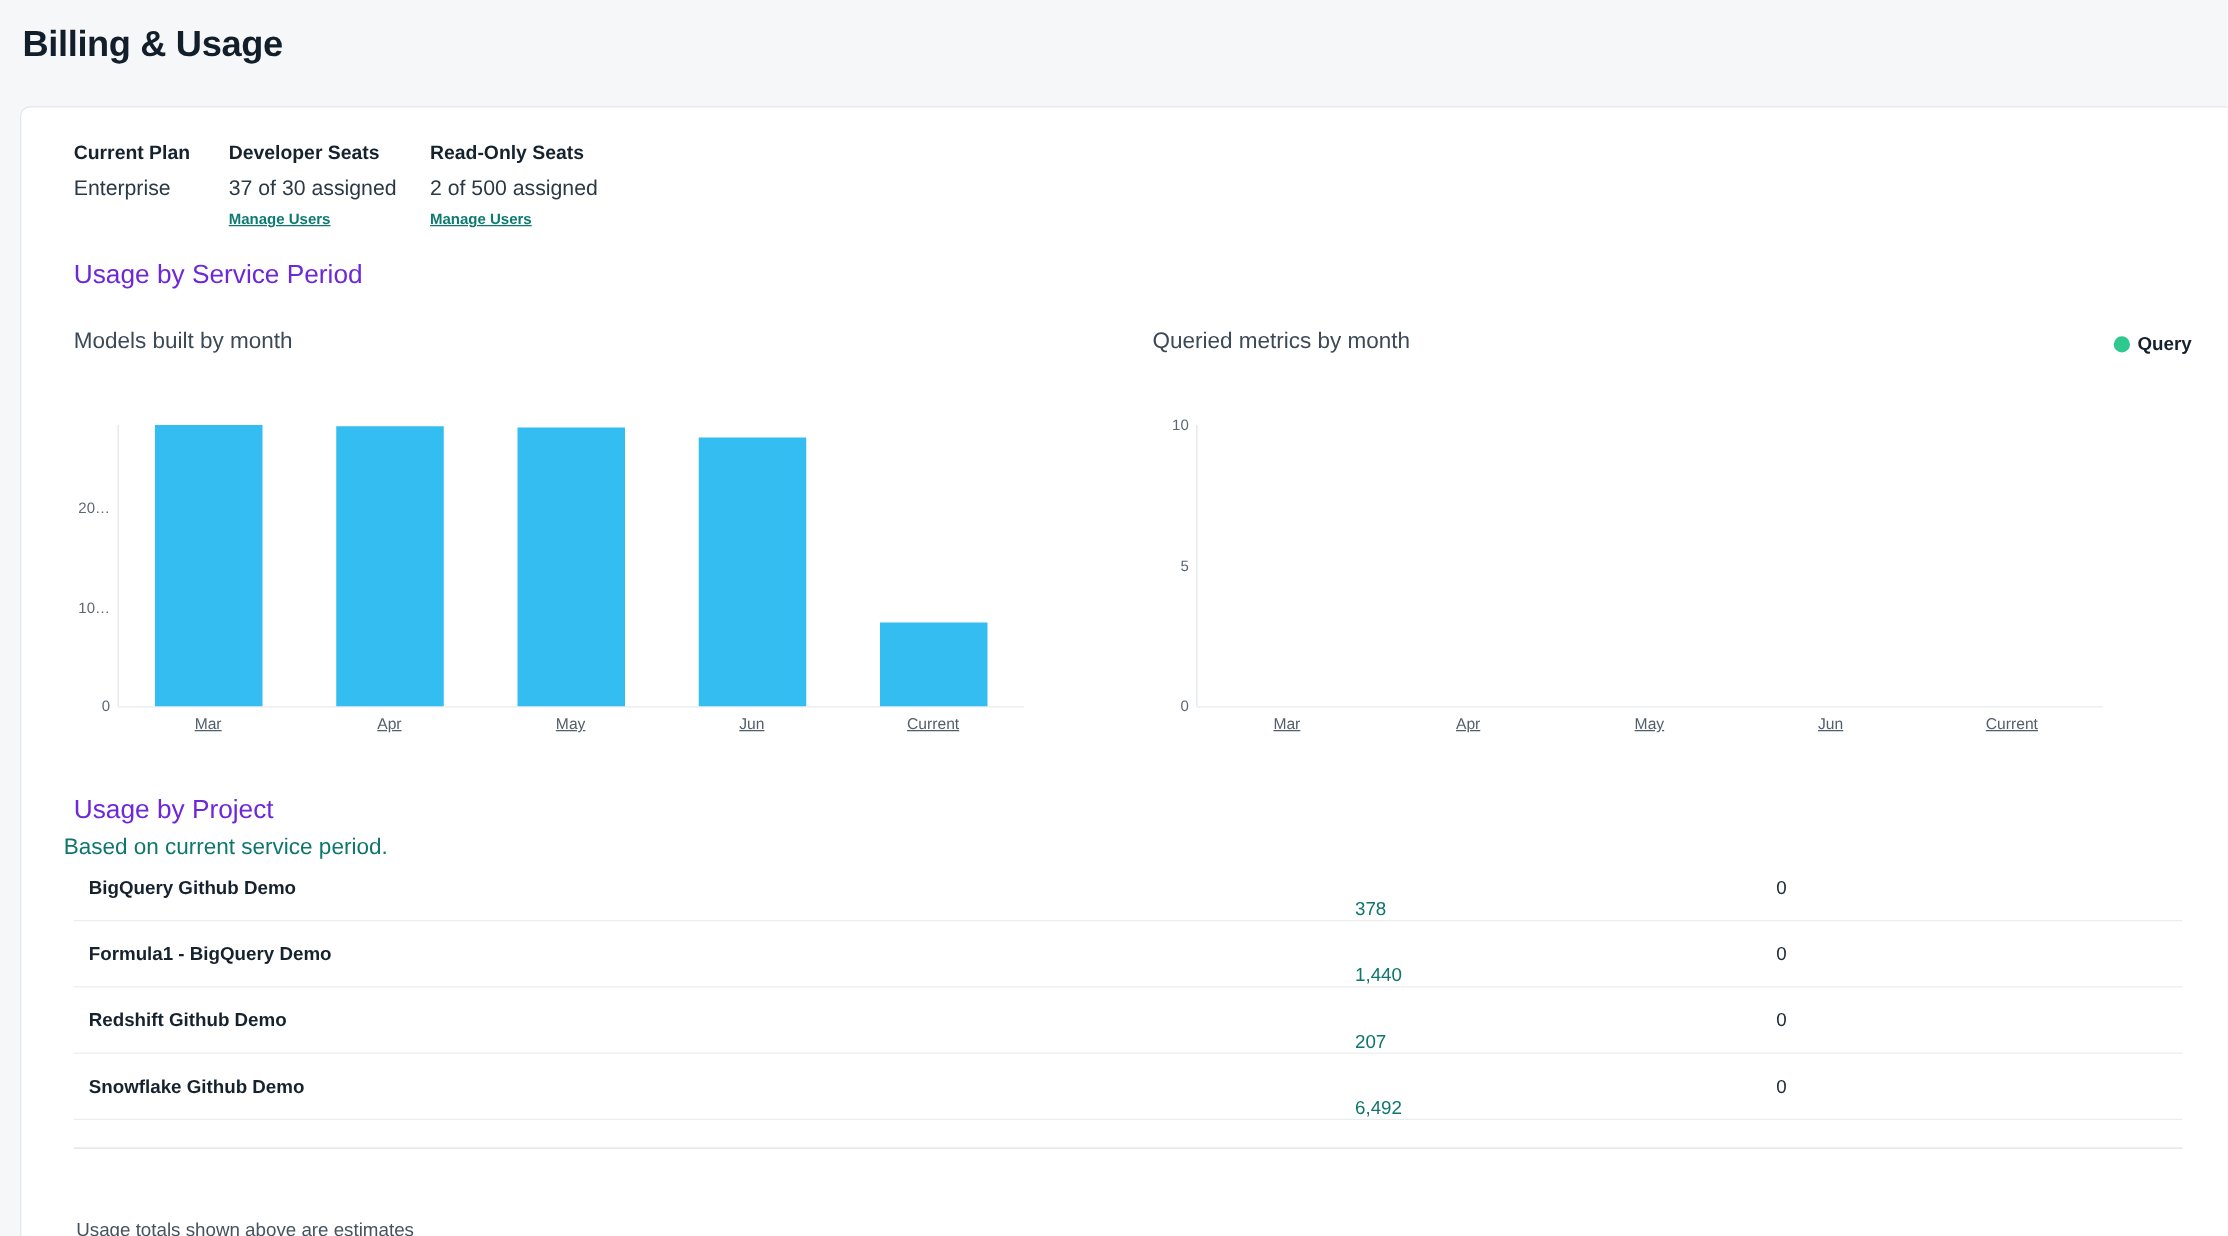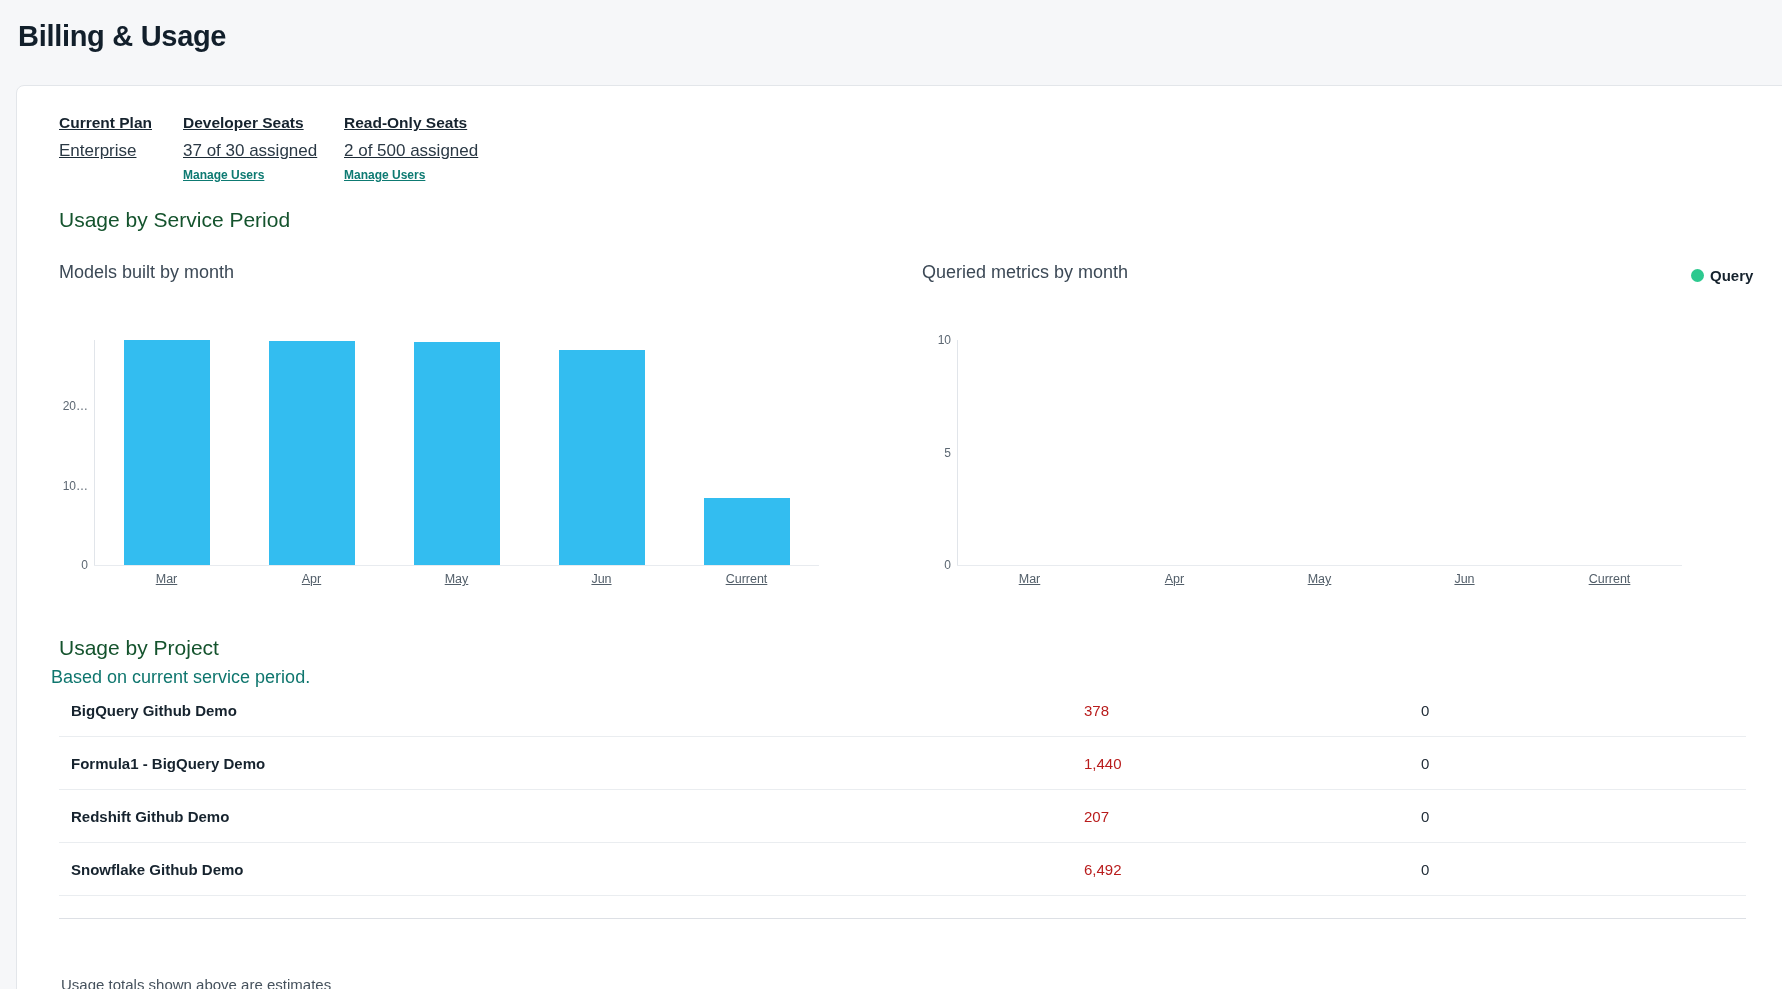--- a/index.html
+++ b/index.html
@@ -15,32 +15,32 @@
     font-size:29px; font-weight:700; color:#121f2b; letter-spacing:-0.3px;
   }
   .card {
     position:absolute; left:16px; top:85px;
     width:1790px; height:960px;
     background:#ffffff;
     border:1px solid #e3e6ea;
     border-radius:8px;
   }
   
-  .plan-row { position:absolute; left:42px; top:28px; display:flex;text-decoration:underline; }
+  .plan-row { position:absolute; left:42px; top:28px; display:flex; }
   .plan-col:nth-child(1) { width:124px; }
   .plan-col:nth-child(2) { width:161px; }
   .plan-label { font-size:15.5px; font-weight:700; color:#16232e; }
   .plan-value { margin-top:9px; font-size:17px; color:#2b3945; }
   .plan-link {
     display:inline-block; margin-top:7px;
     font-size:12px; font-weight:600;
     color:var(--link-teal,#0d7a72); text-decoration:underline; cursor:pointer;
   }
   
-  .section-title { position:absolute; font-size:21px; font-weight:400; color:#14532d; }
+  .section-title { position:absolute; font-size:21px; font-weight:400; color:#6d28d9; }
   .usage-period-title { left:42px; top:122px; }
   .project-title { left:42px; top:550px; }
   .chart-title { position:absolute; top:176px; font-size:18px; color:#3c4956; }
   .legend { position:absolute; left:1674px; top:181px; display:flex; align-items:center; gap:6px; }
   .legend-dot { width:13px; height:13px; border-radius:50%; background:var(--legend-green,#2dc98f); }
   .legend-label { font-size:15px; font-weight:700; color:#15222d; }
   
   .chart { position:absolute; left:0; top:0; width:100%; height:100%; pointer-events:none; }
   .chart * { pointer-events:auto; }
   .y-axis-line { position:absolute; background:#e1e5ea; }
@@ -53,21 +53,21 @@
   .usage-table { position:absolute; left:42px; top:598px; width:1687px; }
   .thead {
     position:relative; height:39px; background:#f7f8fa;
     border-top:1px solid #d9dde2; border-bottom:1px solid #dde1e6;
   }
   .th { position:absolute; top:12px; font-size:13.5px; color:#5f6a75; }
   .th-name { left:12px; } .th-model { left:1025px; } .th-queried { left:1360px; }
   .trow { position:relative; height:53px; border-bottom:1px solid #eaedf0; }
   .td { position:absolute; top:18px; font-size:15px; }
   .td-name { left:12px; font-weight:700; color:#16232e; }
-  .td-model { left:1025px; color:#b91c1c; }
+  .td-model { left:1025px; color:#0f766e;margin-top:17px; }
   .td-queried { left:1362px; color:#222e39; }
   .empty-row { height:23px; border-bottom:1px solid #dde0e5; }
   .footnote { position:absolute; left:44px; top:890px; font-size:15px; color:#46525d; }
 </style>
 </head>
 <body>
 
 <div class="page">
   <h1 class="page-title">Billing &amp; Usage</h1>
 

